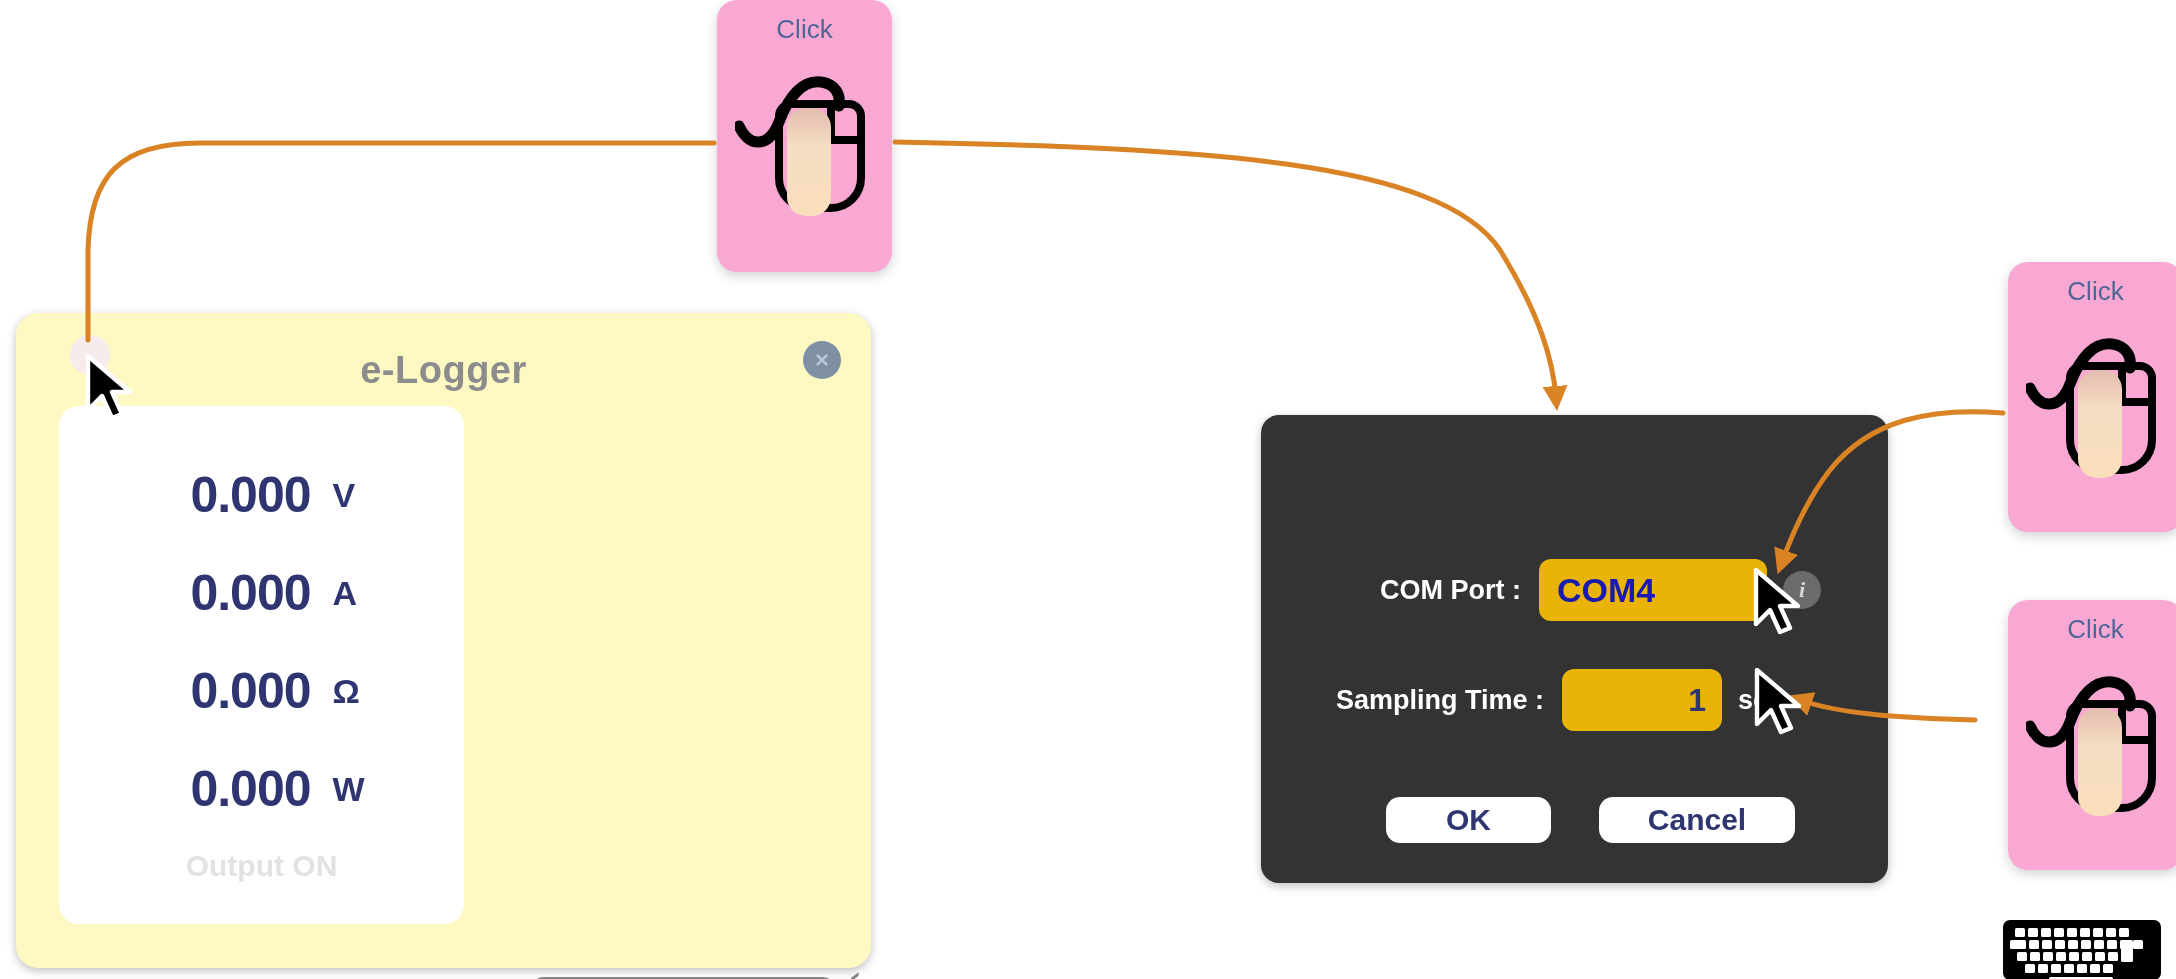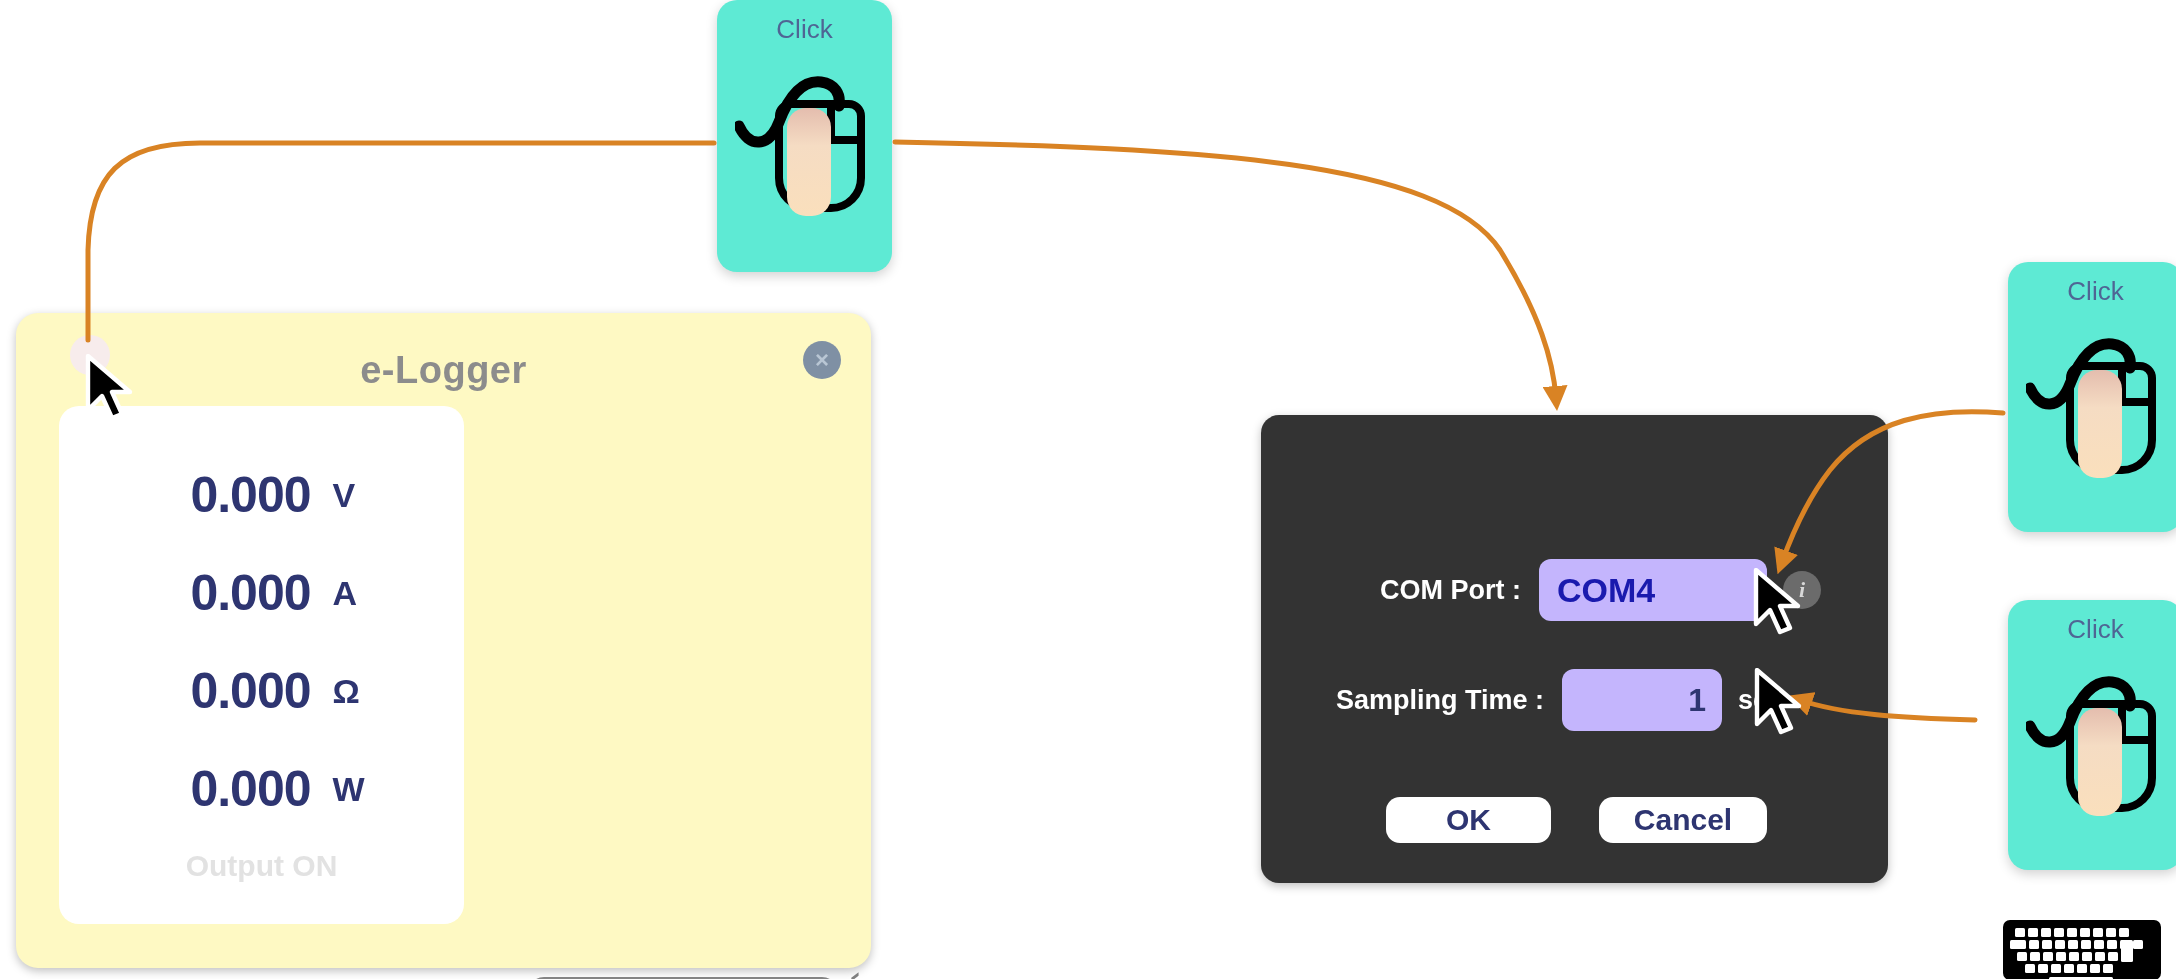--- a/index.html
+++ b/index.html
@@ -167,21 +167,21 @@
   #dlg-row-sampling { top: 250px; }
   .dlg-label {
     color: #ffffff;
     font-size: 27px;
     font-weight: bold;
     text-align: right;
   }
   #com-label { width: 260px; }
   #sampling-label { width: 283px; }
   .dlg-input {
-    background: #c4b5fd;
+    background: #eab308;
     border-radius: 12px;
     display: flex;
     align-items: center;
     box-sizing: border-box;
   }
   #com-port-input {
     margin-left: 18px;
     width: 228px;
     height: 62px;
     padding-left: 18px;
@@ -230,26 +230,26 @@
     background: #ffffff;
     border-radius: 14px;
     height: 46px;
     line-height: 46px;
     text-align: center;
     color: #2e3571;
     font-size: 30px;
     font-weight: bold;
   }
   #ok-button { width: 165px; }
-  #cancel-button { width: 168px; }
+  #cancel-button { width: 196px; }
 
   
   .click-card {
     position: absolute;
-    background: #5eead4;
+    background: #f9a8d4;
     border-radius: 20px;
     box-shadow: 0 4px 12px rgba(0,0,0,0.18);
     z-index: 4;
   }
   .click-label {
     position: absolute;
     left: 0; right: 0;
     top: 14px;
     text-align: center;
     color: #4f6594;

